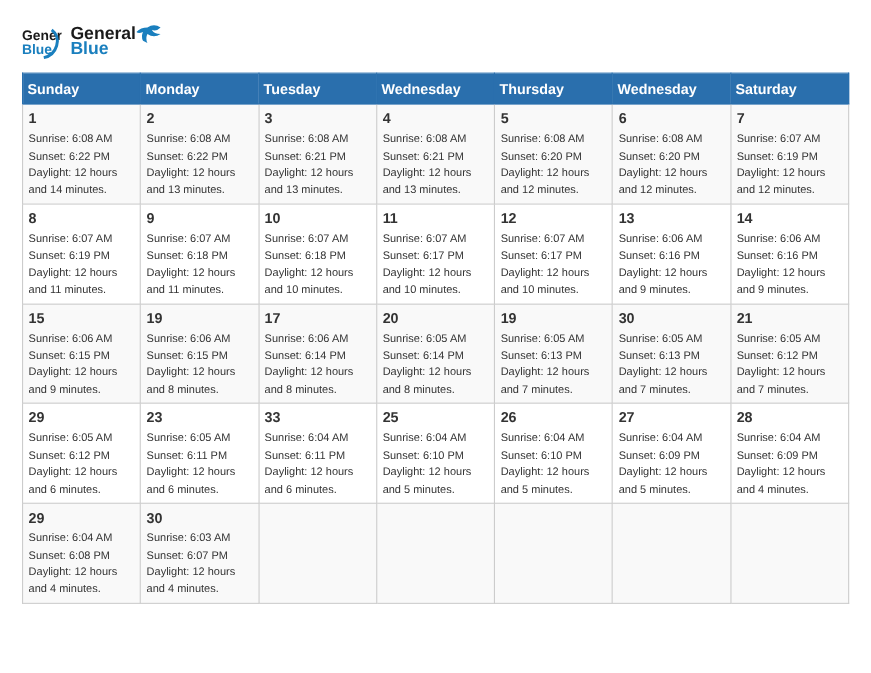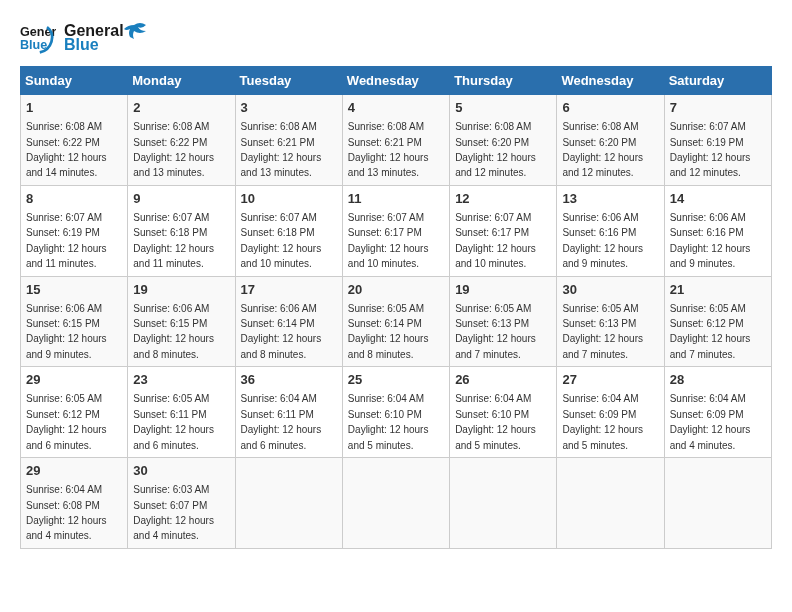--- a/index.html
+++ b/index.html
@@ -211,21 +211,21 @@
     <tr>
       <td>
         <span class="day-num">29</span>
         <span class="day-info">Sunrise: 6:05 AM<br>Sunset: 6:12 PM<br>Daylight: 12 hours<br>and 6 minutes.</span>
       </td>
       <td>
         <span class="day-num">23</span>
         <span class="day-info">Sunrise: 6:05 AM<br>Sunset: 6:11 PM<br>Daylight: 12 hours<br>and 6 minutes.</span>
       </td>
       <td>
-        <span class="day-num">36</span>
+        <span class="day-num">33</span>
         <span class="day-info">Sunrise: 6:04 AM<br>Sunset: 6:11 PM<br>Daylight: 12 hours<br>and 6 minutes.</span>
       </td>
       <td>
         <span class="day-num">25</span>
         <span class="day-info">Sunrise: 6:04 AM<br>Sunset: 6:10 PM<br>Daylight: 12 hours<br>and 5 minutes.</span>
       </td>
       <td>
         <span class="day-num">26</span>
         <span class="day-info">Sunrise: 6:04 AM<br>Sunset: 6:10 PM<br>Daylight: 12 hours<br>and 5 minutes.</span>
       </td>

